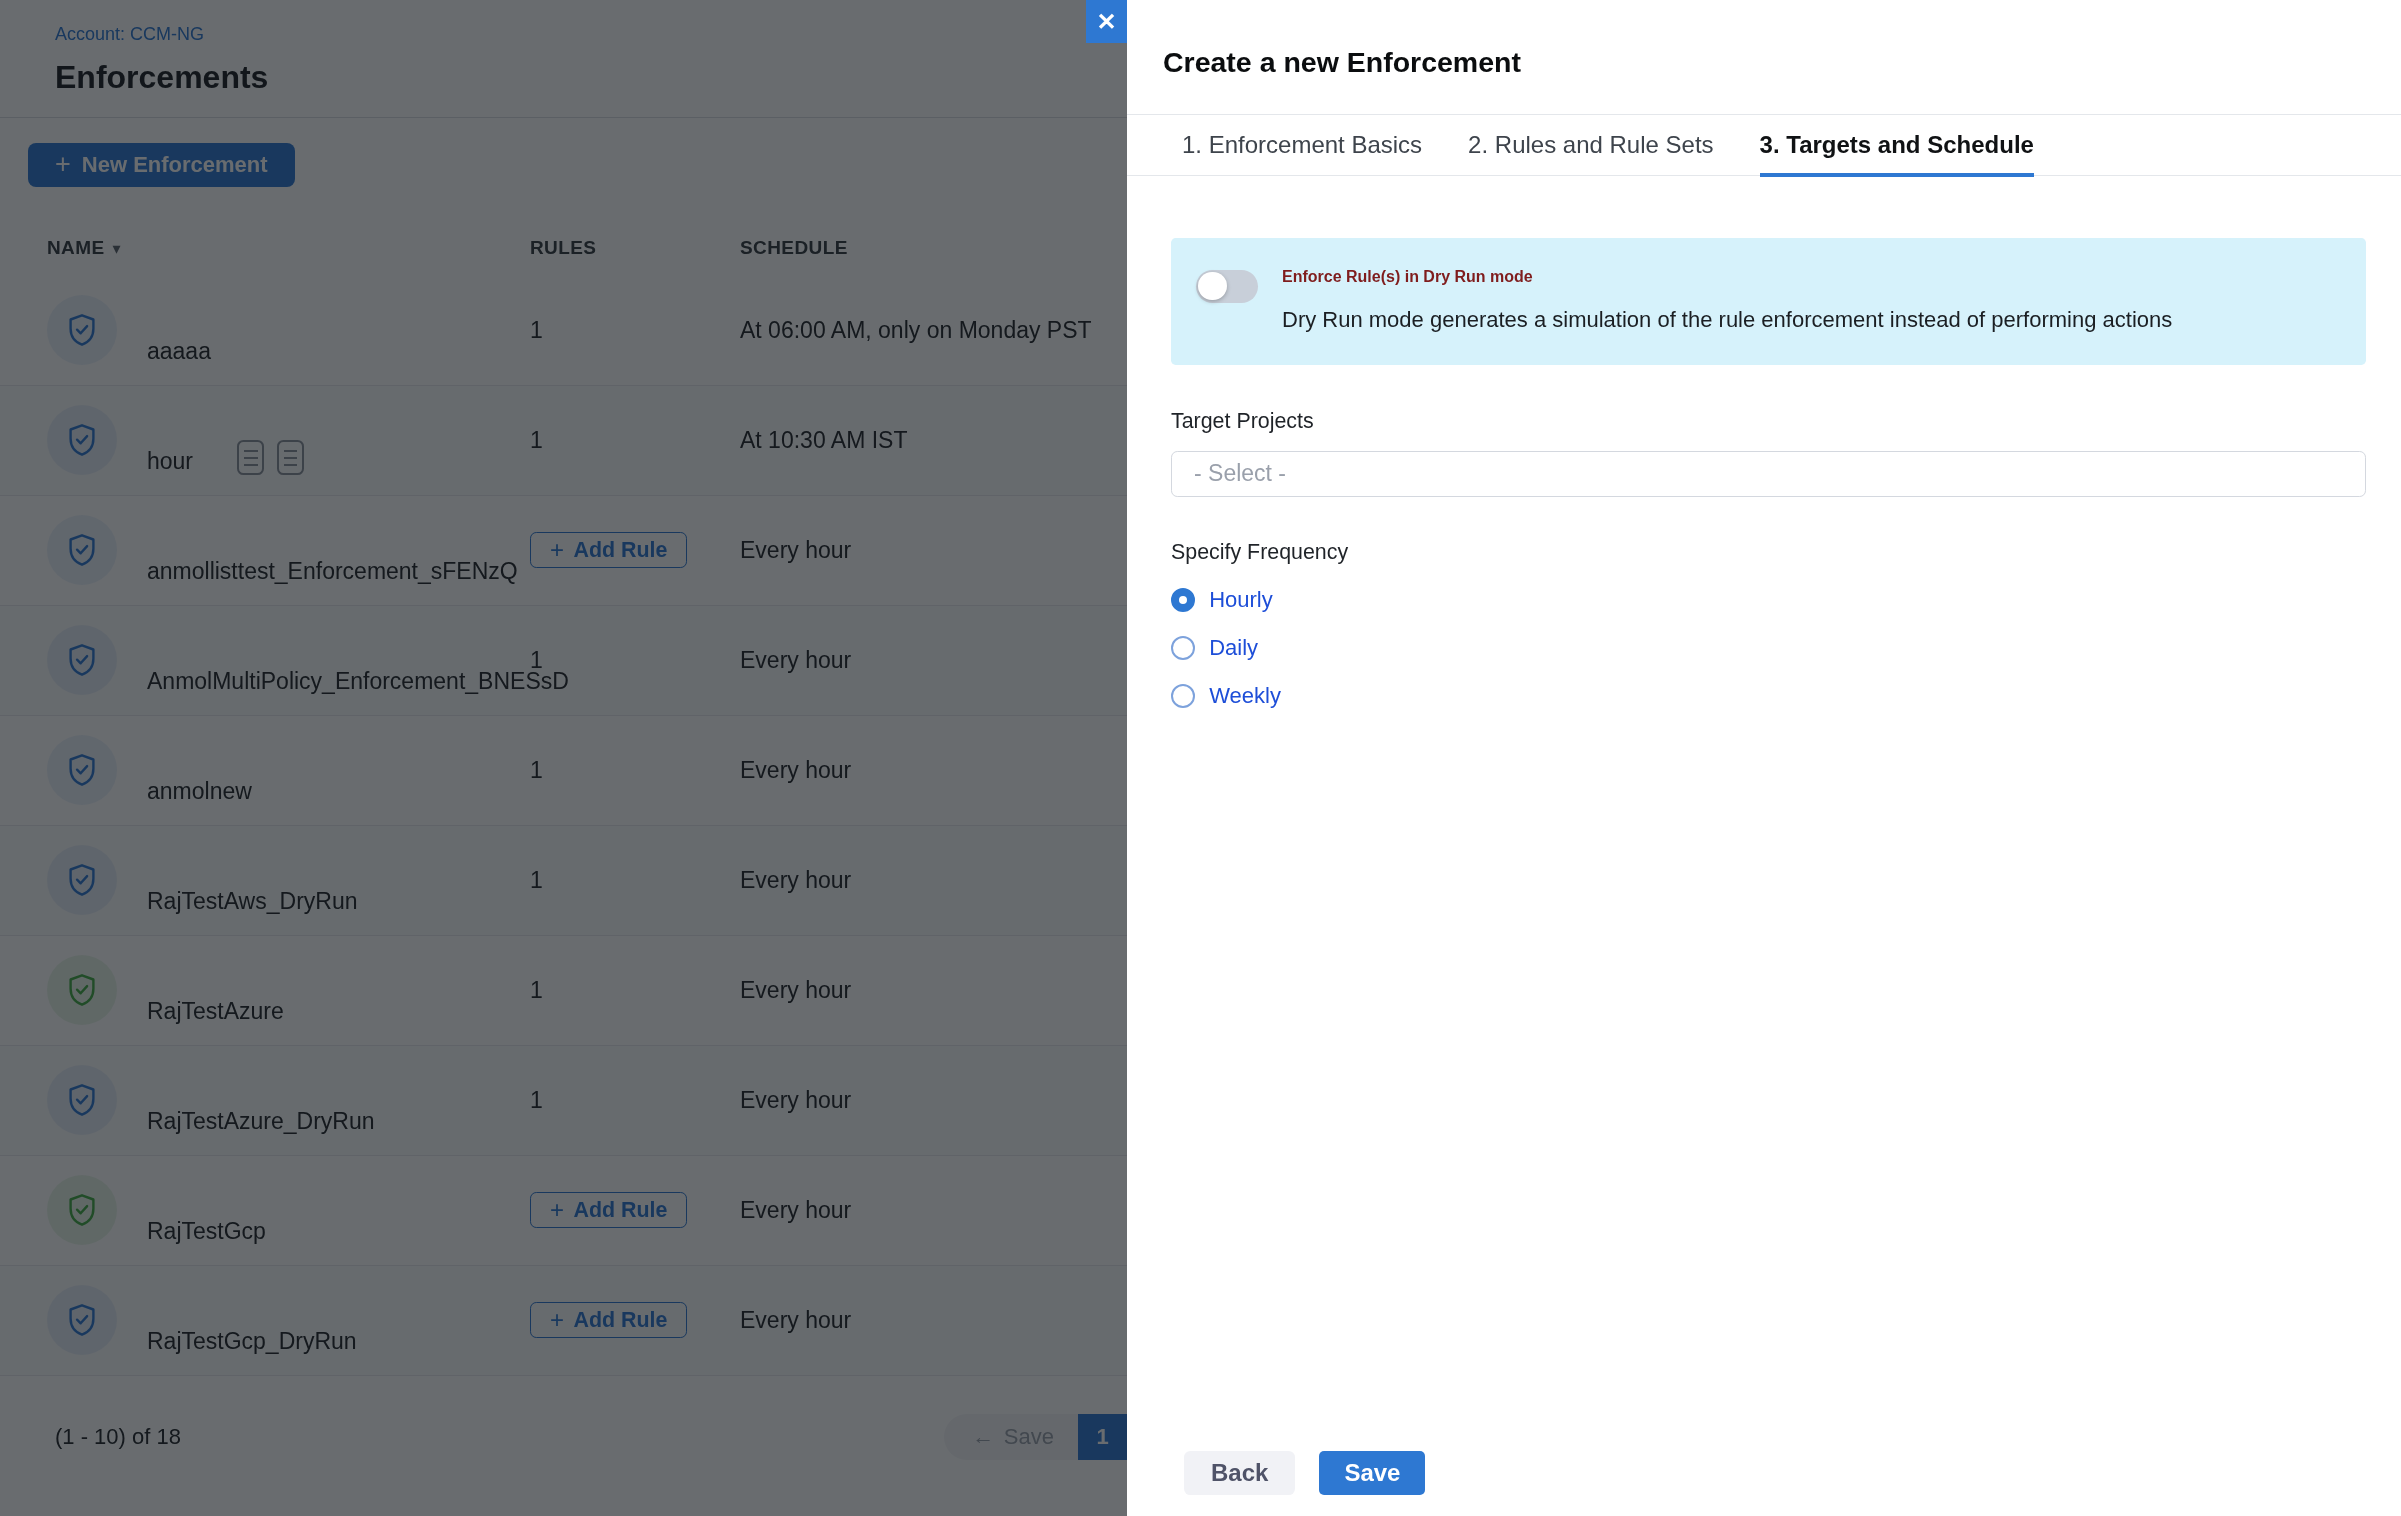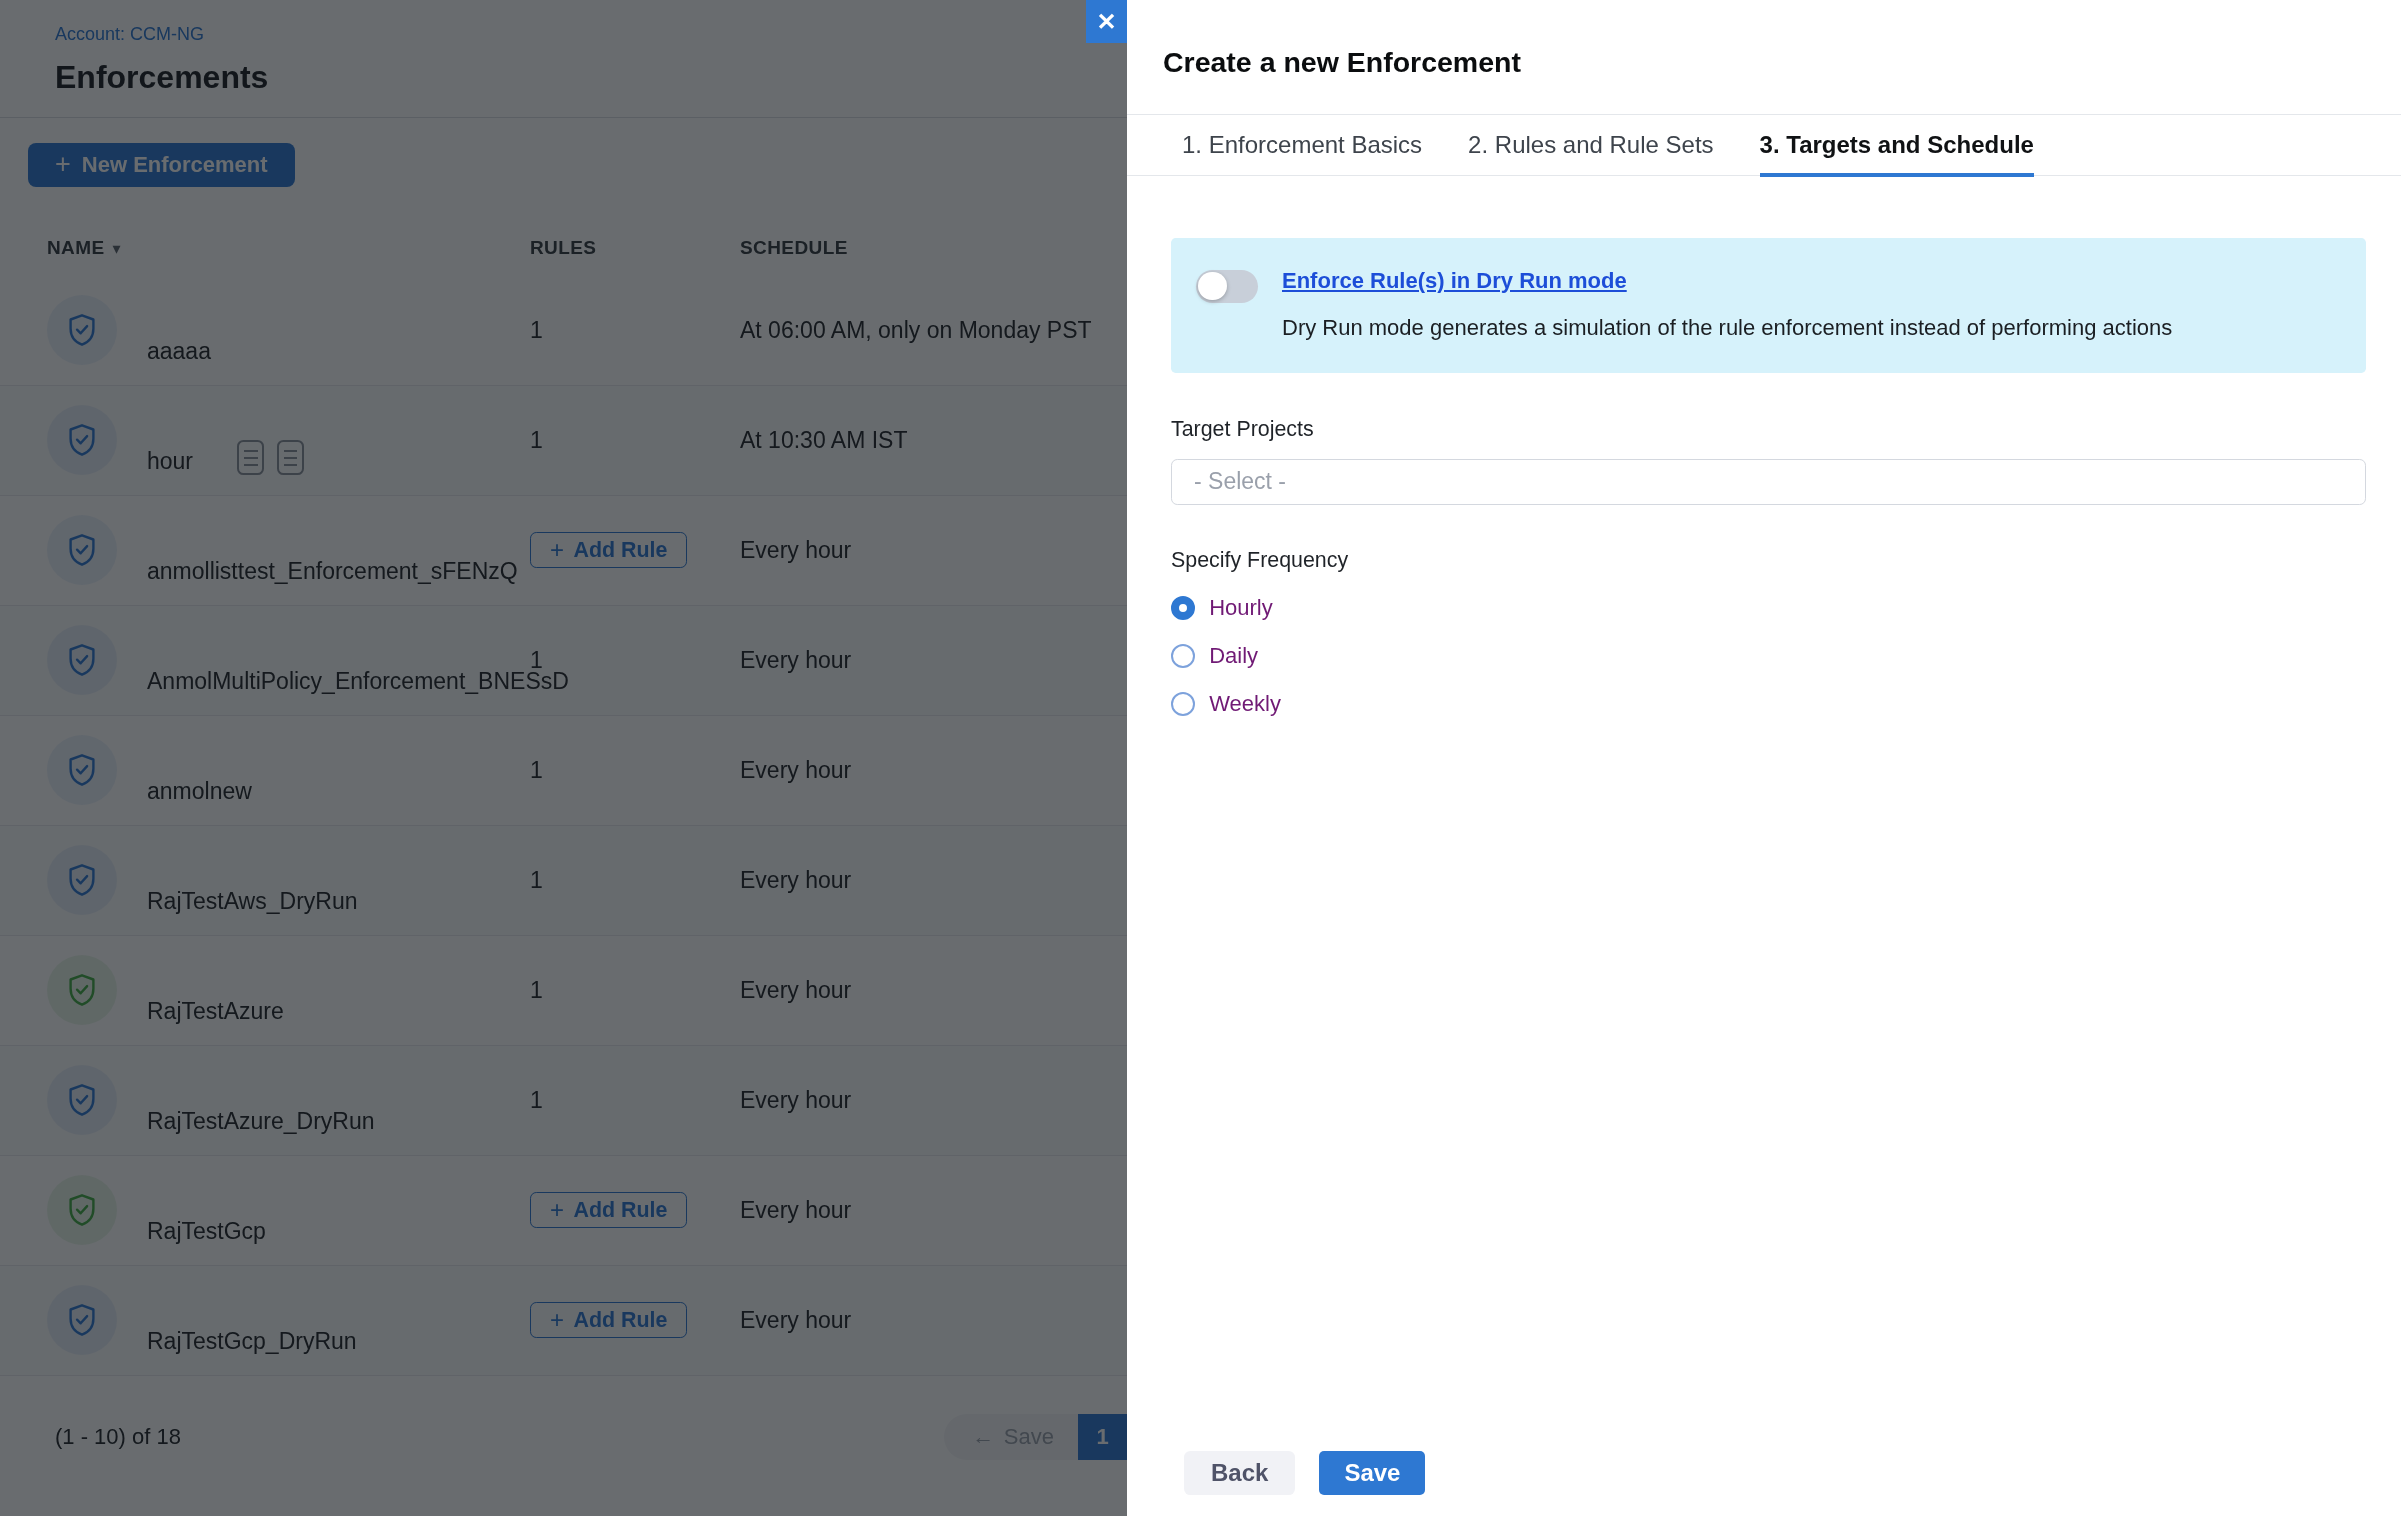--- a/index.html
+++ b/index.html
@@ -66,33 +66,33 @@
   .tab.active { font-weight:bold; color:#101214; }
   .tab.active::after { content:""; position:absolute; left:0; right:0; bottom:-1.6px; height:4px; background:var(--primary,#2e78d2); }
 
   .drawer-content { padding:62px 35px 0 44px; }
   .info-box { background:var(--info-bg,#d6f2fb); border-radius:4.7px; width:1195px; padding:30px 32px 32px 25px;
     display:flex; gap:24px; align-items:flex-start; }
   .toggle { position:relative; width:62px; height:33px; background:#c8cfd9; border-radius:16.6px; flex:0 0 62px;
     margin-top:1.6px; cursor:pointer; }
   .toggle .knob { position:absolute; left:2.4px; top:2.4px; width:28.5px; height:28.5px; background:#fff; border-radius:50%;
     box-shadow:0 1.6px 4px rgba(0,0,0,0.25); }
-  .info-text .info-title { font-size:22px; font-weight:bold; color:#1d4ed8;text-decoration:underline; }
+  .info-text .info-title { font-size:16px; font-weight:bold; color:#7f1d1d; }
   .info-text .info-desc { margin-top:20.6px; font-size:22px; color:#1b1f23; }
 
   .field-label { margin-top:44px; font-size:21.4px; color:#1f2328; }
   .select-input { margin-top:17.4px; width:1195px; height:46px; border:1.6px solid #d4d8df; border-radius:6.3px;
     background:#fff; font-size:23px; color:#9aa0ab; padding:0 22px; font-family:inherit; }
   .select-input::placeholder { color:#9aa0ab; }
 
   .freq-label { margin-top:43px; font-size:21.4px; color:#1f2328; }
   .radio-row { display:flex; align-items:center; gap:14.2px; margin-top:22px; cursor:pointer; }
   .radio { width:24px; height:24px; border-radius:50%; background:#fff; border:2.4px solid #7da2dc; flex:0 0 24px; }
   .radio.checked { border:8px solid var(--primary,#2e78d2); }
-  .radio-label { font-size:22px; color:#701a75; }
+  .radio-label { font-size:22px; color:#1d4ed8; }
 
   .drawer-footer { position:absolute; left:0; bottom:22px; padding-left:57px; display:flex; gap:24px; }
   .btn-back { background:#f1f2f6; color:#4f5368; font-size:24px; font-weight:bold; border:none;
     border-radius:6.3px; height:44px; padding:0 27px; cursor:pointer; }
   .btn-save { background:var(--primary,#2e78d2); color:#fff; font-size:24px; font-weight:bold; border:none;
     border-radius:5px; height:44px; padding:0 25px; cursor:pointer; }
 </style>
 </head>
 <body>
 

